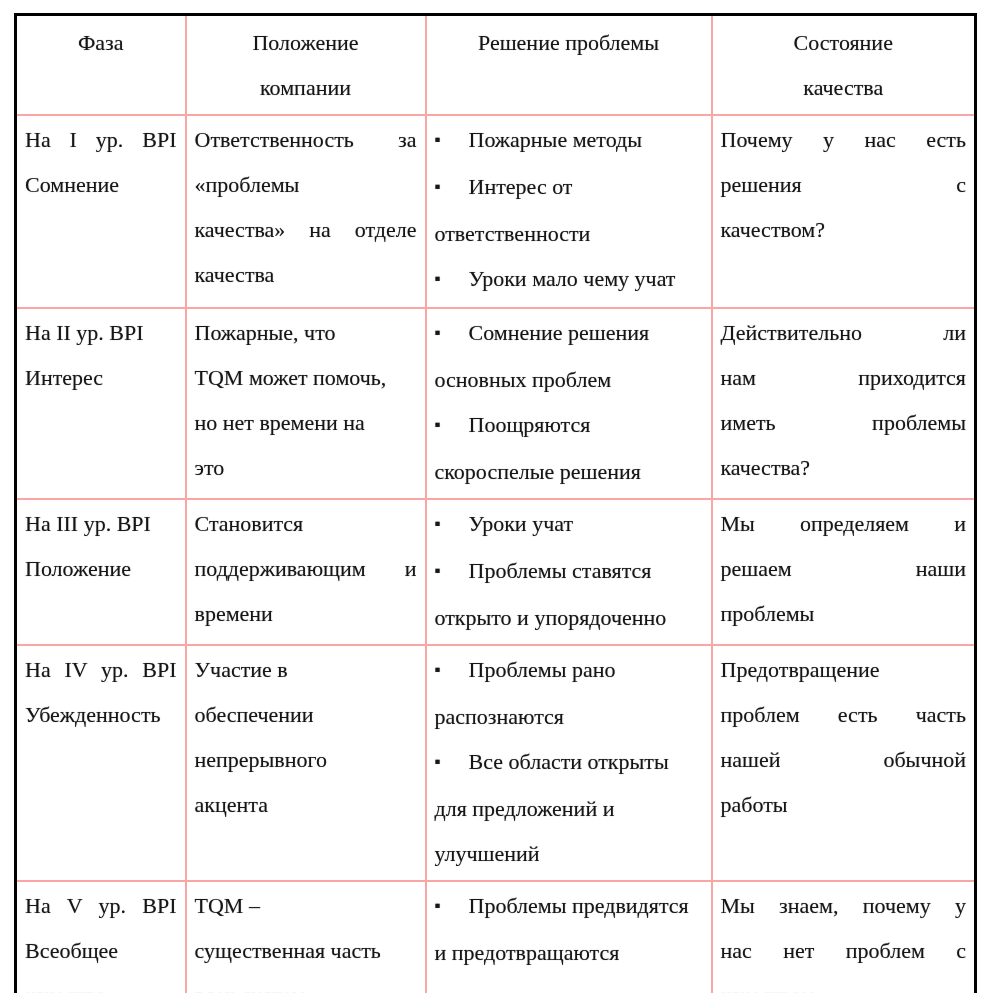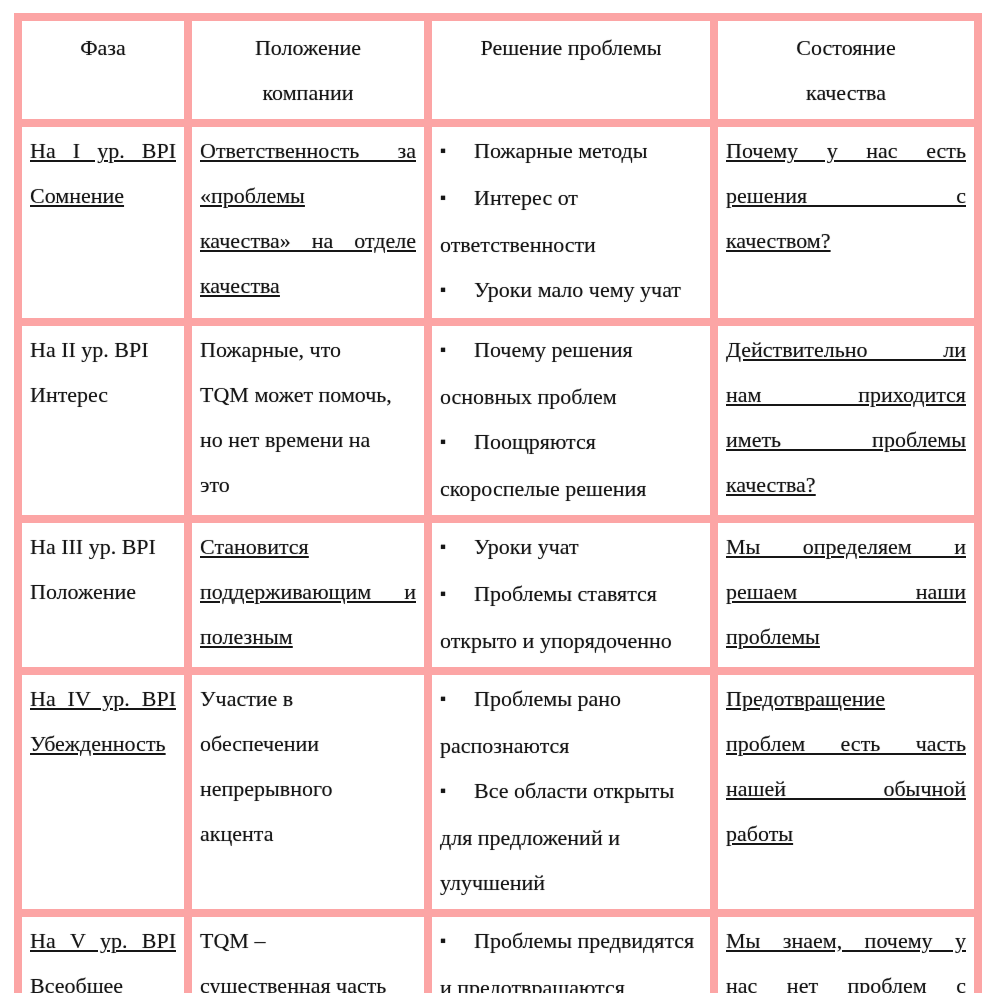--- a/index.html
+++ b/index.html
@@ -18,40 +18,40 @@
     border-collapse: collapse;
     table-layout: fixed;
     width: 960px;
     border: 3px solid #000;
   }
   col.c1 { width: 170px; }
   col.c2 { width: 240px; }
   col.c3 { width: 286px; }
   col.c4 { width: 264px; }
   th, td {
-    border: 8px solid #fca5a5;
+    border: 2px solid #fca5a5;
     vertical-align: top;
     font-weight: normal;
     font-size: 22px;
     line-height: 45px;
     padding: 1px 8px 4px 8px;
     text-shadow: 0 0 1px rgba(20,20,20,0.45);
     overflow: hidden;
   }
   thead tr { height: 84px; }
   tbody tr:nth-child(1) { height: 181px; }
   tbody tr:nth-child(2) { height: 176px; }
   tbody tr:nth-child(3) { height: 133px; margin-top: 8px; }
   tbody tr:nth-child(4) { height: 212px; }
   tbody tr:nth-child(5) { height: 172px; }
   th { text-align: center; padding-top: 4px; }
   td { text-align: left; }
   .ln { min-height: 45px; }
   
-  .jst .ln { text-align: justify; text-align-last: left; text-decoration: underline; }
+  .jst .ln { text-align: justify; text-align-last: left; }
   .jst .ln:not(:last-child) { text-align-last: justify; }
   
   .item .ln:first-child::before {
     content: "▪";
     font-size: 17px;
     margin-right: 28px;
     position: relative;
     top: -2px;
   }
 </style>
@@ -122,21 +122,21 @@
             <div class="ln">Интерес</div>
           </td>
         <td>
             <div class="ln">Пожарные, что</div>
             <div class="ln">TQM может помочь,</div>
             <div class="ln">но нет времени на</div>
             <div class="ln">это</div>
           </td>
         <td>
           <div class="item">
-              <div class="ln">Почему решения</div>
+              <div class="ln">Сомнение решения</div>
               <div class="ln">основных проблем</div>
             </div>
           <div class="item">
               <div class="ln">Поощряются</div>
               <div class="ln">скороспелые решения</div>
             </div>
         </td>
         <td class="jst">
             <div class="ln">Действительно ли</div>
             <div class="ln">нам приходится</div>
@@ -146,21 +146,21 @@
       </tr>
 
       <tr>
         <td>
             <div class="ln">На III ур. BPI</div>
             <div class="ln">Положение</div>
           </td>
         <td class="jst">
             <div class="ln">Становится</div>
             <div class="ln">поддерживающим и</div>
-            <div class="ln">полезным</div>
+            <div class="ln">времени</div>
           </td>
         <td>
           <div class="item">
               <div class="ln">Уроки учат</div>
             </div>
           <div class="item">
               <div class="ln">Проблемы ставятся</div>
               <div class="ln">открыто и упорядоченно</div>
             </div>
         </td>

